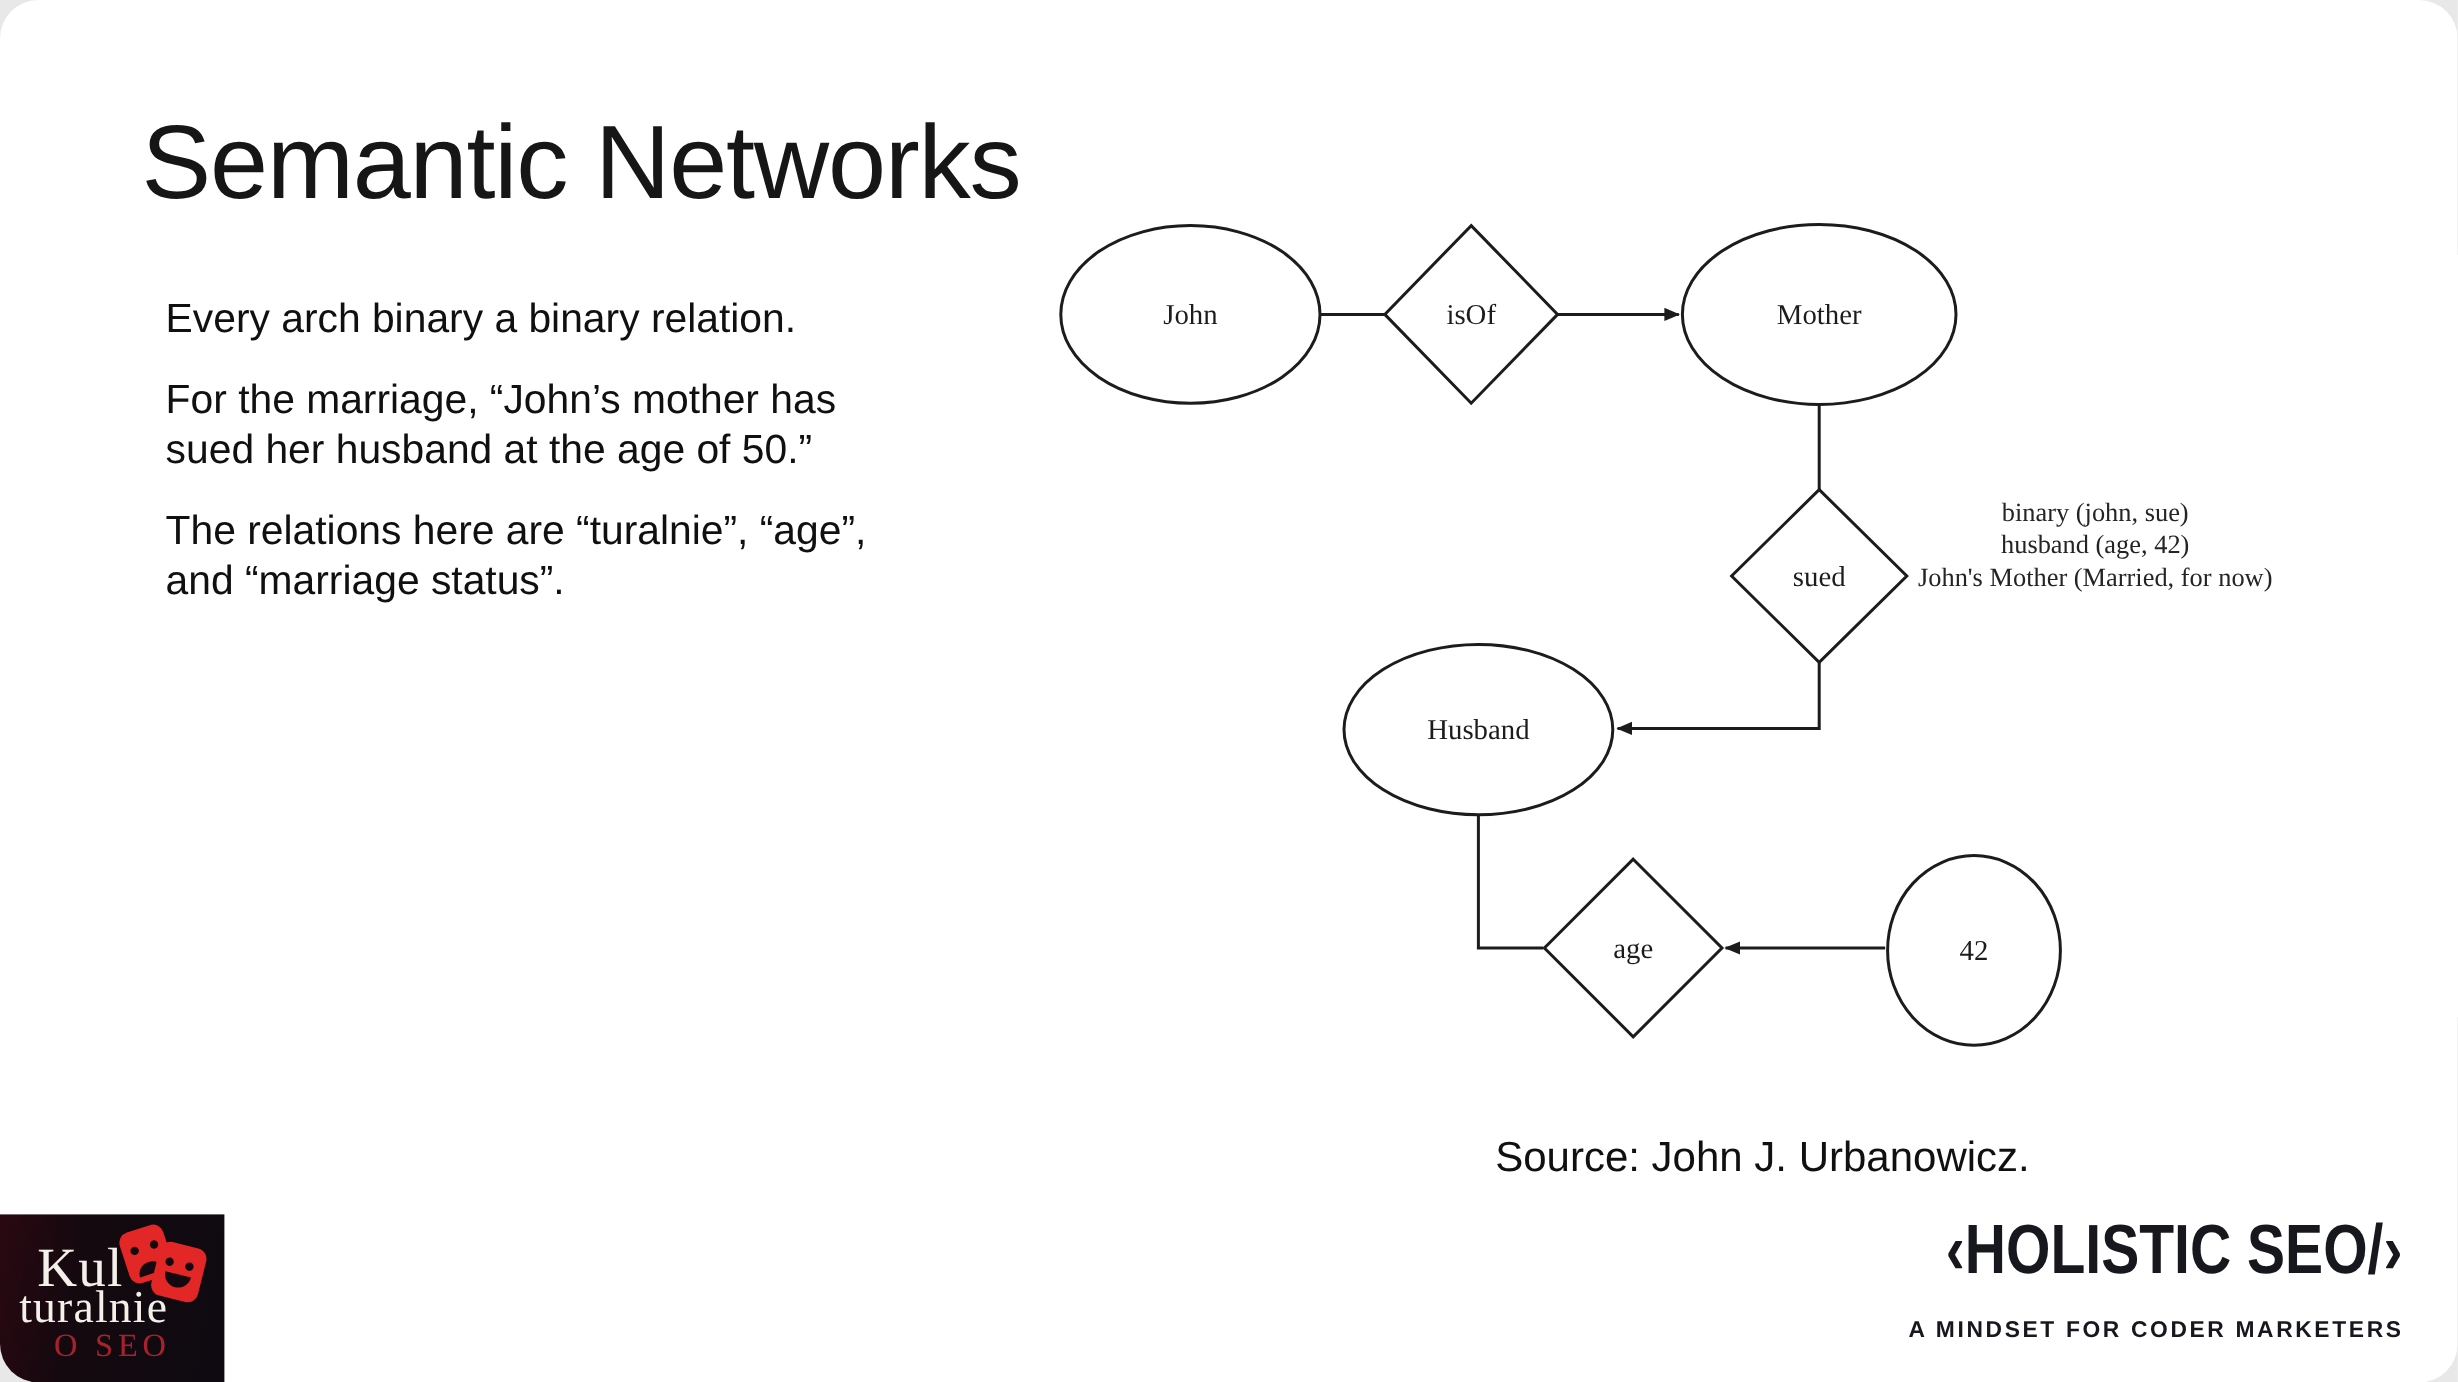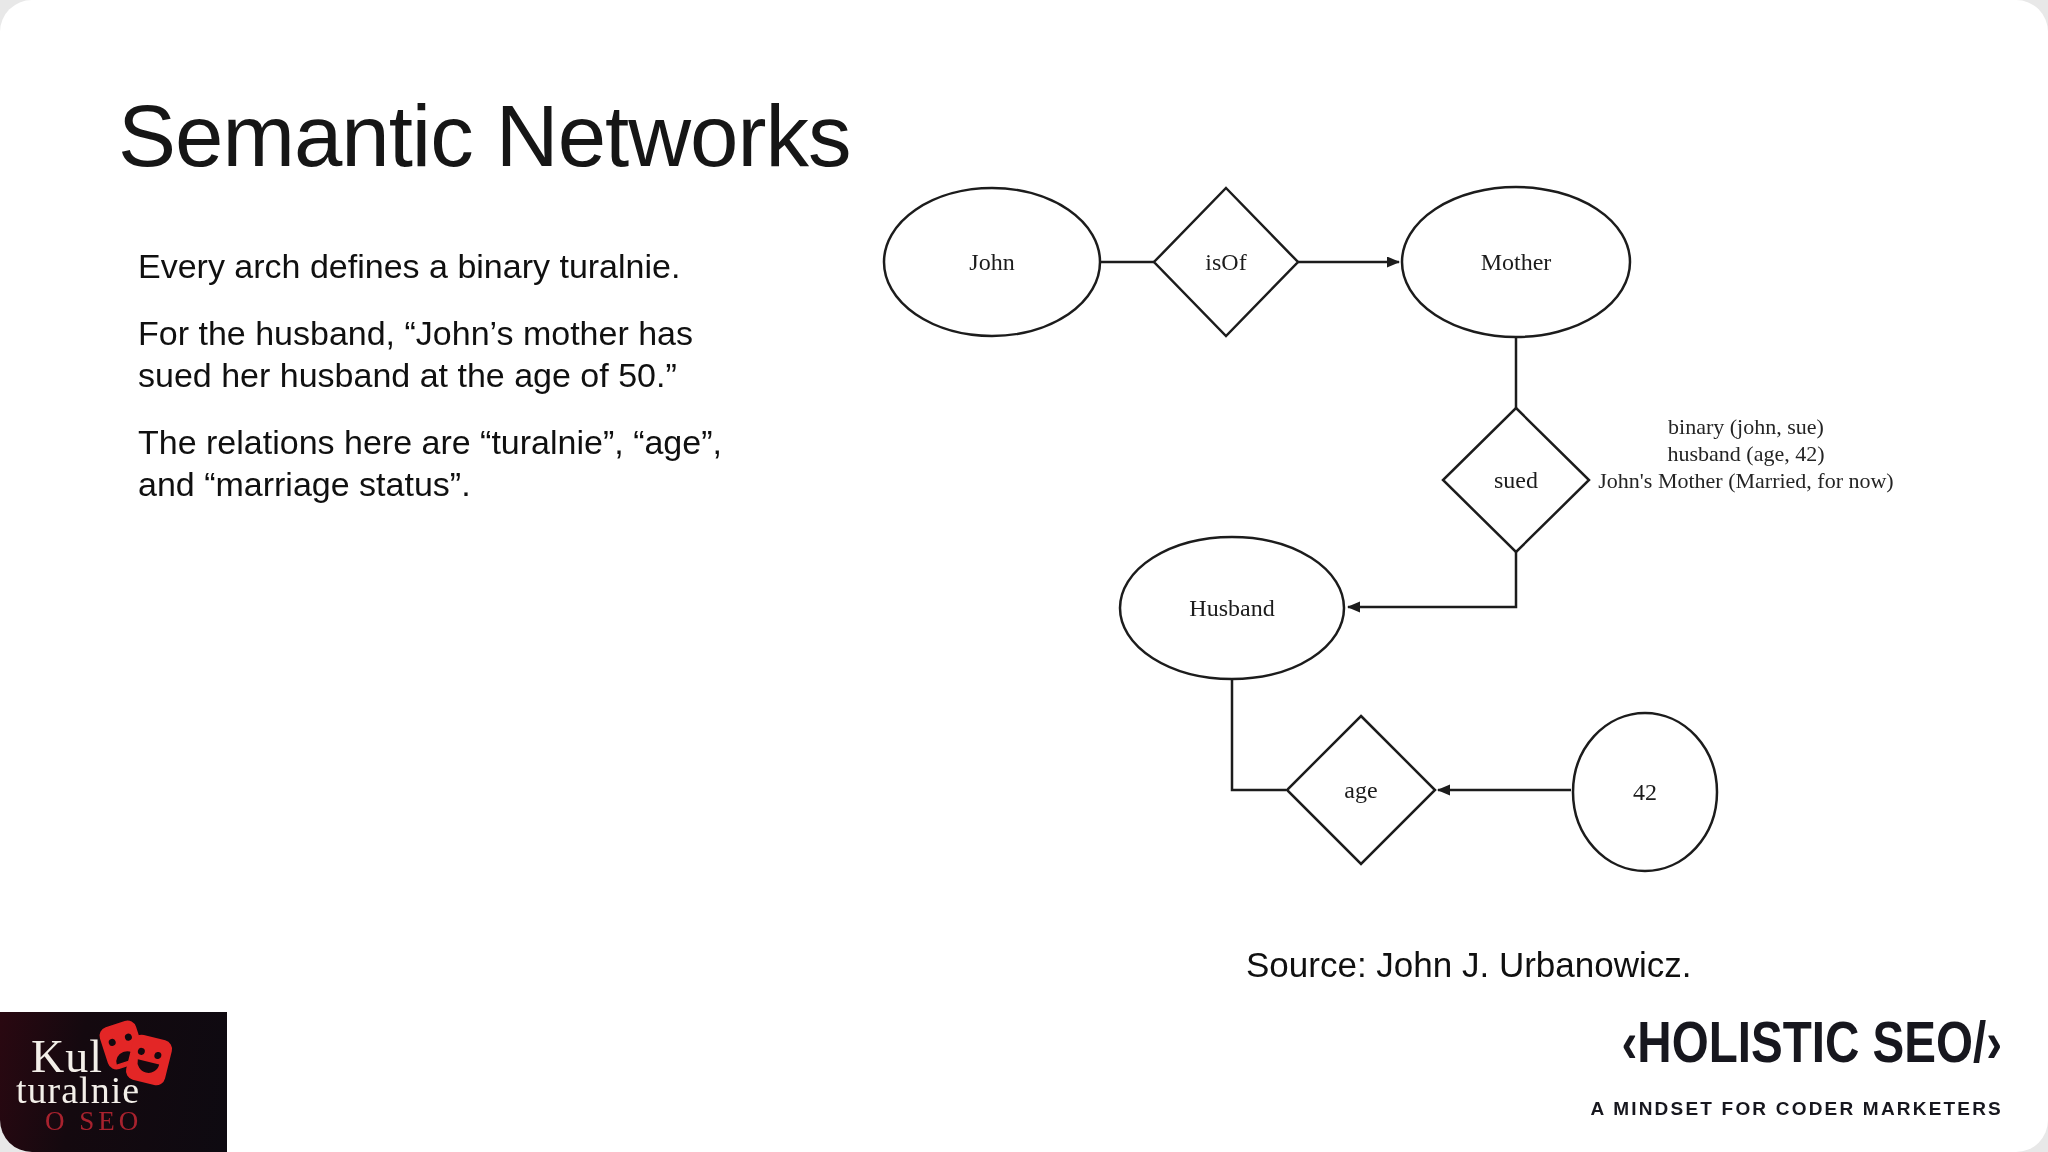--- a/index.html
+++ b/index.html
@@ -27,21 +27,20 @@
     position:absolute;left:1496px;top:413px;width:500px;
     font-family:"Liberation Serif",serif;font-size:22px;line-height:27px;
     text-align:center;color:#242424;
   }
   .source-line{position:absolute;left:1246px;top:945px;font-size:35px;color:#101010;white-space:nowrap;}
   
   .kult-logo{
     position:absolute;left:0;top:1012px;width:187px;height:140px;
     background:linear-gradient(100deg,#2a0811 0%,#14090f 35%,#0e0a11 100%);
     font-family:"Liberation Serif",serif;
-    padding-left:40px;
   }
   .kult-l1{position:absolute;left:31px;top:18px;font-size:46px;color:#f3efe9;letter-spacing:1px;}
   .kult-l2{position:absolute;left:16px;top:56px;font-size:38px;color:#f3efe9;letter-spacing:1px;}
   .kult-l3{position:absolute;left:45px;top:94px;font-size:27px;color:#a8222e;letter-spacing:4px;}
   .mask{position:absolute;border-radius:9px;background:#e32626;}
   .mask-sad{left:103px;top:11px;width:38px;height:44px;transform:rotate(-18deg);}
   .mask-happy{left:129px;top:25px;width:40px;height:46px;transform:rotate(14deg);}
   .mask::before{ 
     content:"";position:absolute;left:7px;top:13px;width:7px;height:7px;border-radius:50%;
     background:#14090f;box-shadow:17px 0 0 #14090f;
@@ -67,24 +66,24 @@
 </style>
 </head>
 <body>
 
 <div class="slide">
 
   <div class="title">Semantic Networks</div>
 
   <div class="body-text">
     <div class="para">
-      <div>Every arch defines a binary turalnie.</div>
+      <div>Every arch binary a binary relation.</div>
     </div>
     <div class="para">
-      <div>For the husband, “John’s mother has</div>
+      <div>For the marriage, “John’s mother has</div>
       <div>sued her husband at the age of 50.”</div>
     </div>
     <div class="para">
       <div>The relations here are “turalnie”, “age”,</div>
       <div>and “marriage status”.</div>
     </div>
   </div>
 
   <svg class="diagram-svg" viewBox="0 0 2048 1152">
     <defs>

